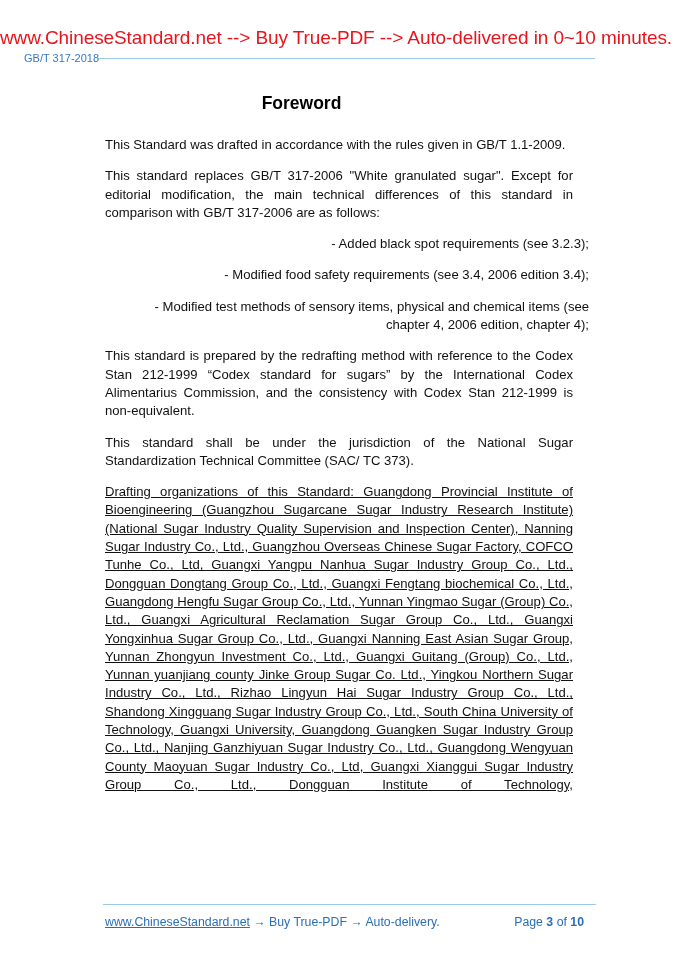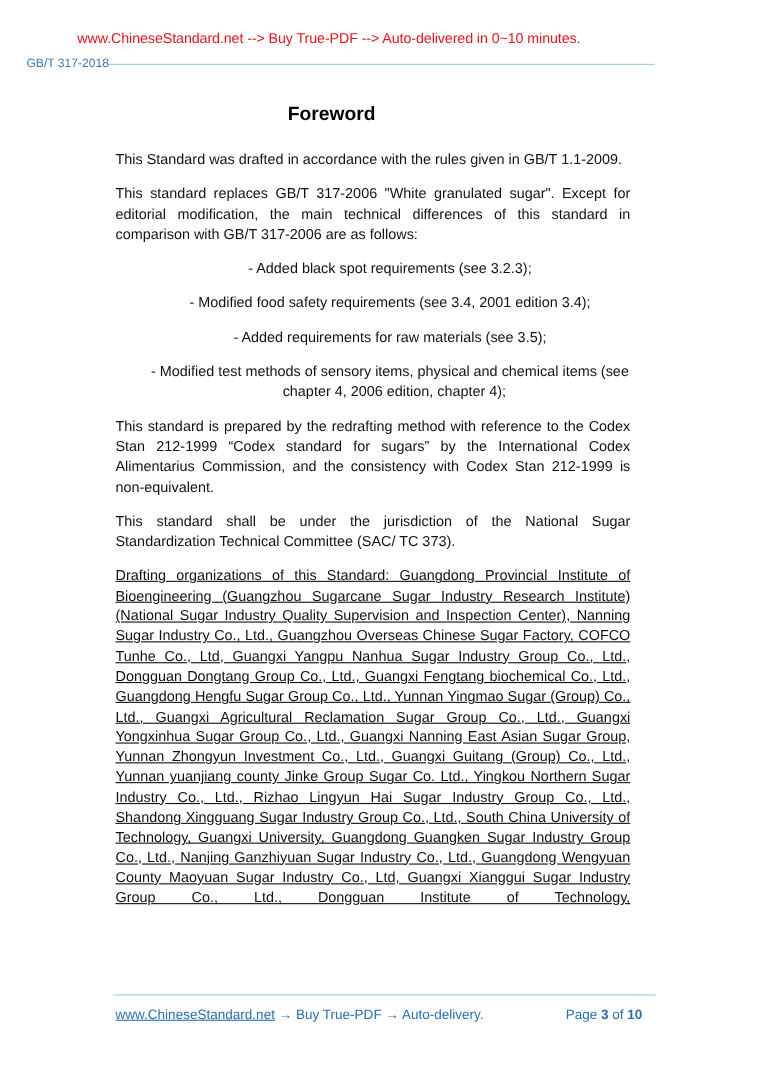--- a/index.html
+++ b/index.html
@@ -1,50 +1,49 @@
 <!DOCTYPE html>
 <html><head>
   <meta charset="utf-8">
   <style>
     html, body { margin: 0; padding: 0; background: #ffffff; }
     body { width: 693px; height: 980px; position: relative; overflow: hidden;
            font-family: "Liberation Sans", sans-serif; color: #111111; }
     .banner { position: absolute; top: 27px; left: 0; width: 598px; text-align: center;
-              font-size: 13px; color: #e8141c; white-space: nowrap; letter-spacing: -0.1px; z-index: 1; }
+              font-size: 19px; color: #e8141c; white-space: nowrap; letter-spacing: -0.1px; z-index: 1; }
     .doc-code { position: absolute; top: 52px; left: 0; width: 634px; 
                 font-size: 11px; color: #3a78c0; white-space: nowrap; z-index: 2; padding-left: 24px; box-sizing: border-box; }
     .header-rule { position: absolute; top: 58px; left: 98px; width: 497px; height: 1px; background: #9cc9e4; }
     .title { position: absolute; top: 93px; left: 0; width: 603px; text-align: center;
              font-size: 17.5px; font-weight: bold; color: #000; }
     .content { position: absolute; top: 136px; left: 105px; width: 484px; font-size: 13.1px; line-height: 18.3px; }
     .content p { margin: 0 16px 13px 0; text-align: justify; }
     .content p.last { text-align: justify; text-align-last: justify; margin-bottom: 0; text-decoration: underline; }
-    .list-item { margin: 0 0 13px 15px; padding-left: 8px; text-indent: -8px; text-align: center; }
+    .list-item { margin: 0 0 13px 15px; padding-left: 8px; text-indent: -8px; text-align: right; }
     .footer-rule { position: absolute; top: 904px; left: 103px; width: 493px; height: 1px; background: #9cc9e4; }
     .footer { position: absolute; top: 915px; left: 105px; width: 479px; font-size: 12.3px; color: #2a6fb5; }
     .footer .link { text-decoration: underline; color: #2a6fb5; text-align: right; }
     .footer .right { position: absolute; right: 0; top: 0; }
     .footer b { font-weight: bold; }
   </style>
 </head>
 <body>
 
 <div class="banner">www.ChineseStandard.net --&gt; Buy True-PDF --&gt; Auto-delivered in 0~10 minutes.</div>
 <div class="doc-code">GB/T 317-2018</div>
 <div class="header-rule"></div>
 
 <div class="title">Foreword</div>
 
 <div class="content">
   <p>This Standard was drafted in accordance with the rules given in GB/T 1.1-2009.</p>
   <p>This standard replaces GB/T 317-2006 "White granulated sugar". Except for editorial modification, the main technical differences of this standard in comparison with GB/T 317-2006 are as follows:</p>
   <div>
     <div class="list-item">- Added black spot requirements (see 3.2.3);</div>
-    <div class="list-item">- Modified food safety requirements (see 3.4, 2001 edition 3.4);</div>
-    <div class="list-item">- Added requirements for raw materials (see 3.5);</div>
+    <div class="list-item">- Modified food safety requirements (see 3.4, 2006 edition 3.4);</div>
     <div class="list-item">- Modified test methods of sensory items, physical and chemical items (see chapter 4, 2006 edition, chapter 4);</div>
   </div>
   <p>This standard is prepared by the redrafting method with reference to the Codex Stan 212-1999 “Codex standard for sugars” by the International Codex Alimentarius Commission, and the consistency with Codex Stan 212-1999 is non-equivalent.</p>
   <p>This standard shall be under the jurisdiction of the National Sugar Standardization Technical Committee (SAC/ TC 373).</p>
   <p class="last">Drafting organizations of this Standard: Guangdong Provincial Institute of Bioengineering (Guangzhou Sugarcane Sugar Industry Research Institute) (National Sugar Industry Quality Supervision and Inspection Center), Nanning Sugar Industry Co., Ltd., Guangzhou Overseas Chinese Sugar Factory, COFCO Tunhe Co., Ltd, Guangxi Yangpu Nanhua Sugar Industry Group Co., Ltd., Dongguan Dongtang Group Co., Ltd., Guangxi Fengtang biochemical Co., Ltd., Guangdong Hengfu Sugar Group Co., Ltd., Yunnan Yingmao Sugar (Group) Co., Ltd., Guangxi Agricultural Reclamation Sugar Group Co., Ltd., Guangxi Yongxinhua Sugar Group Co., Ltd., Guangxi Nanning East Asian Sugar Group, Yunnan Zhongyun Investment Co., Ltd., Guangxi Guitang (Group) Co., Ltd., Yunnan yuanjiang county Jinke Group Sugar Co. Ltd., Yingkou Northern Sugar Industry Co., Ltd., Rizhao Lingyun Hai Sugar Industry Group Co., Ltd., Shandong Xingguang Sugar Industry Group Co., Ltd., South China University of Technology, Guangxi University, Guangdong Guangken Sugar Industry Group Co., Ltd., Nanjing Ganzhiyuan Sugar Industry Co., Ltd., Guangdong Wengyuan County Maoyuan Sugar Industry Co., Ltd, Guangxi Xianggui Sugar Industry Group Co., Ltd., Dongguan Institute of Technology,</p>
 </div>
 
 <div class="footer-rule"></div>
 <div class="footer">
   <span class="link">www.ChineseStandard.net</span><span> → Buy True-PDF → Auto-delivery.</span>

